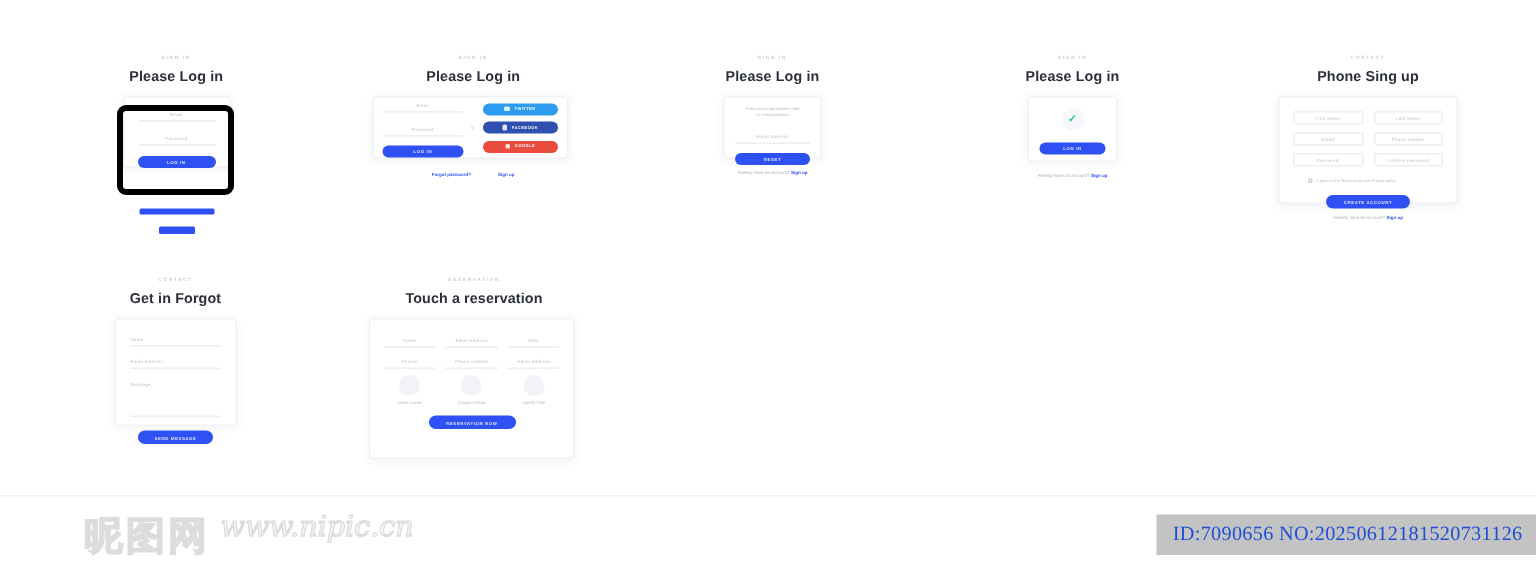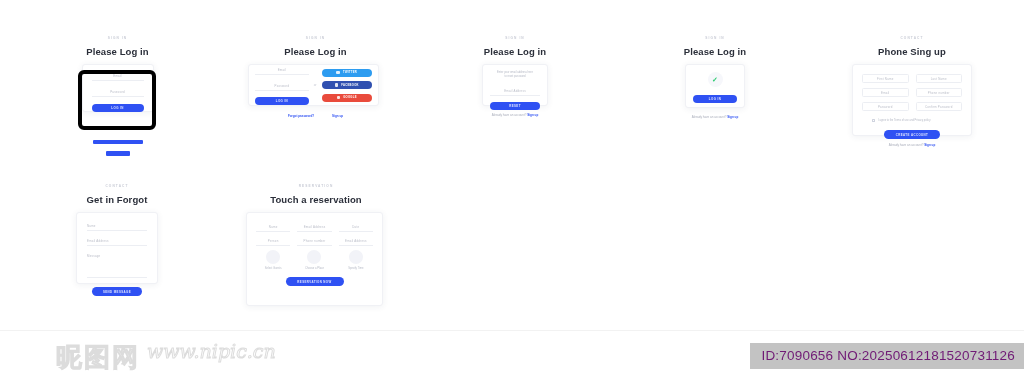--- a/index.html
+++ b/index.html
@@ -156,24 +156,24 @@
     -webkit-text-stroke: 1px #dcdcdc;
     font-family: "DejaVu Sans", sans-serif;
   }
   .wm-url {
     font-size: 19px; font-style: italic; font-weight: 400;
     color: transparent; -webkit-text-stroke: 1px #dcdcdc;
     font-family: "DejaVu Serif", serif;
   }
   .idbadge {
     position:absolute; right:0; top:343px;
-    background:#c3c3c3; color:#701a75;
+    background:#c3c3c3; color:#1d4ed8;
     font-size:13.5px; letter-spacing:.2px;
     padding:5px 9px 6px 11px; white-space:nowrap;
-    font-family:Liberation Sans, sans-serif;
+    font-family:Liberation Serif, serif;
   }
   .hr-line { position:absolute; left:0; right:0; top:330px; height:1px; background:#f2f2f2; }
 </style>
 </head>
 <body>
 
 <div class="stage">
 
   <div class="panel" id="p1">
     <div class="eyebrow">SIGN IN</div>

